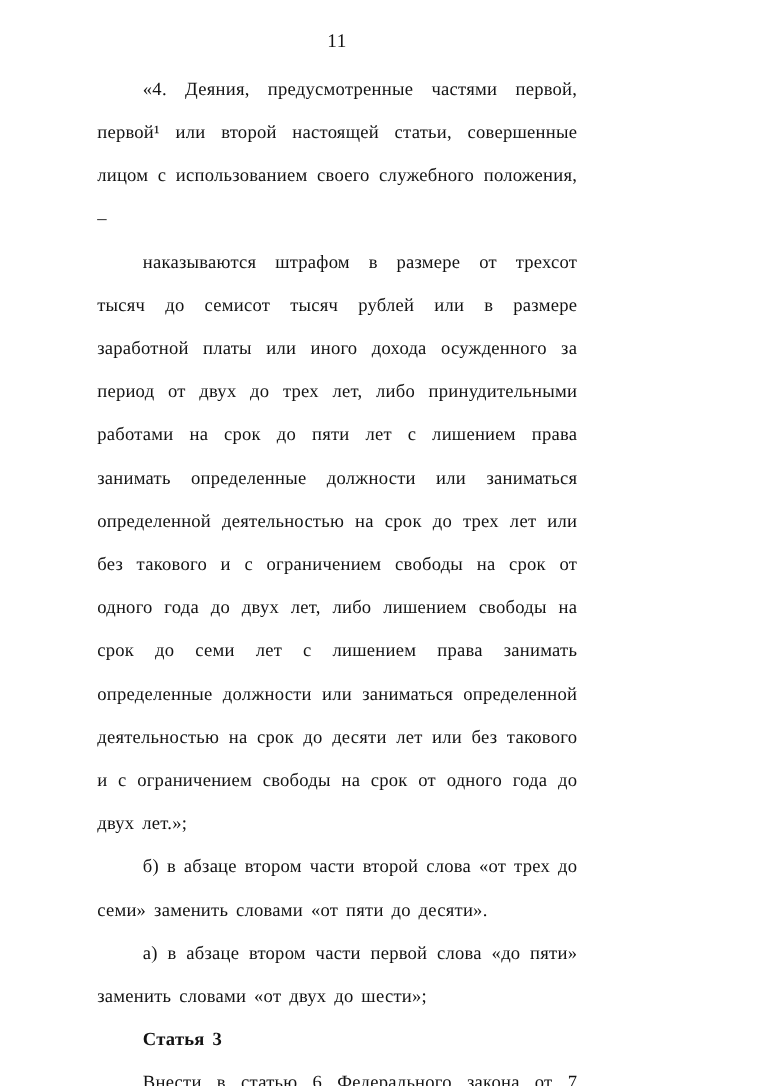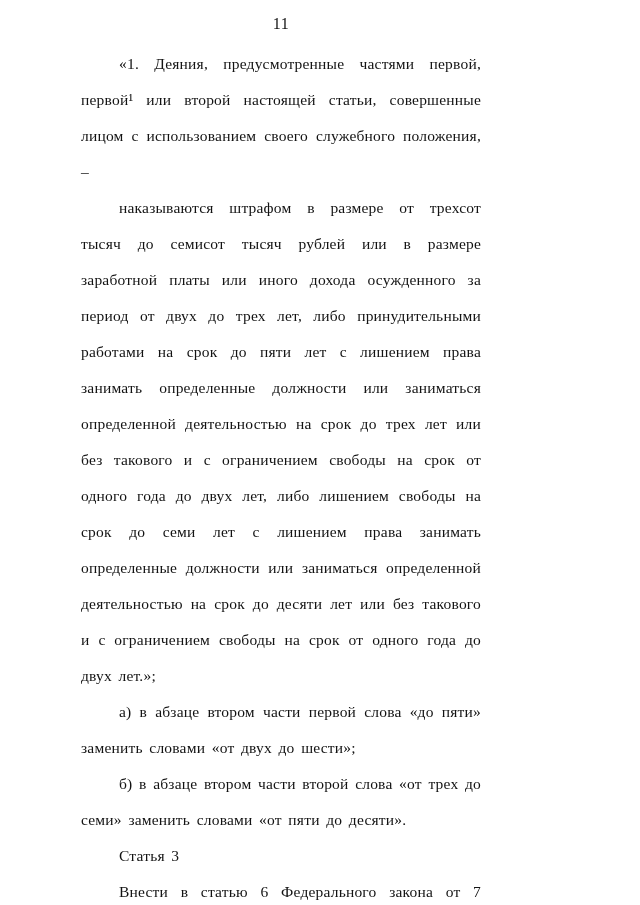--- a/index.html
+++ b/index.html
@@ -11,21 +11,21 @@
     width: 640px;
     height: 905px;
     overflow: hidden;
     font-family: "Liberation Serif", "DejaVu Serif", serif;
     color: #131313;
   }
   .page {
     box-sizing: border-box;
     width: 544px;
     height: 905px;
-    padding: 14px 63px 20px 81px;
+    padding: 25px 63px 20px 81px;
     background: #ffffff;
   }
   .page-number {
     text-align: center;
     font-size: 16px;
     height: 20px;
     line-height: 20px;
     
     letter-spacing: 0.5px;
   }
@@ -37,37 +37,37 @@
     font-size: 15.5px;
     line-height: 36px;
     text-align: justify;
     text-align-last: left;
     text-indent: 38px;
     word-spacing: 2.5px;
     letter-spacing: 0.2px;
     hyphens: none;
   }
   .para.heading {
-    font-weight: normal;
+    font-weight: bold;
     text-align: center;
   }
 </style>
 </head>
 <body>
 
 <div class="page">
   <div class="page-number">11</div>
 
   <div class="content">
-    <p class="para">«1. Деяния, предусмотренные частями первой, первой¹ или второй настоящей статьи, совершенные лицом с использованием своего служебного положения, –</p>
+    <p class="para">«4. Деяния, предусмотренные частями первой, первой¹ или второй настоящей статьи, совершенные лицом с использованием своего служебного положения, –</p>
 
     <p class="para">наказываются штрафом в размере от трехсот тысяч до семисот тысяч рублей или в размере заработной платы или иного дохода осужденного за период от двух до трех лет, либо принудительными работами на срок до пяти лет с лишением права занимать определенные должности или заниматься определенной деятельностью на срок до трех лет или без такового и с ограничением свободы на срок от одного года до двух лет, либо лишением свободы на срок до семи лет с лишением права занимать определенные должности или заниматься определенной деятельностью на срок до десяти лет или без такового и с ограничением свободы на срок от одного года до двух лет.»;</p>
 
 
+    <p class="para">б) в абзаце втором части второй слова «от трех до семи» заменить словами «от пяти до десяти».</p>
+
     <p class="para">а) в абзаце втором части первой слова «до пяти» заменить словами «от двух до шести»;</p>
-
-    <p class="para">б) в абзаце втором части второй слова «от трех до семи» заменить словами «от пяти до десяти».</p>
 
     <p class="para heading">Статья 3</p>
 
     <p class="para">Внести в статью 6 Федерального закона от 7 августа 2000 года № 115-ФЗ «О противодействии легализации (отмыванию) доходов, полученных преступным путем, и финансированию терроризма»</p>
   </div>
 </div>
 
 </body></html>

